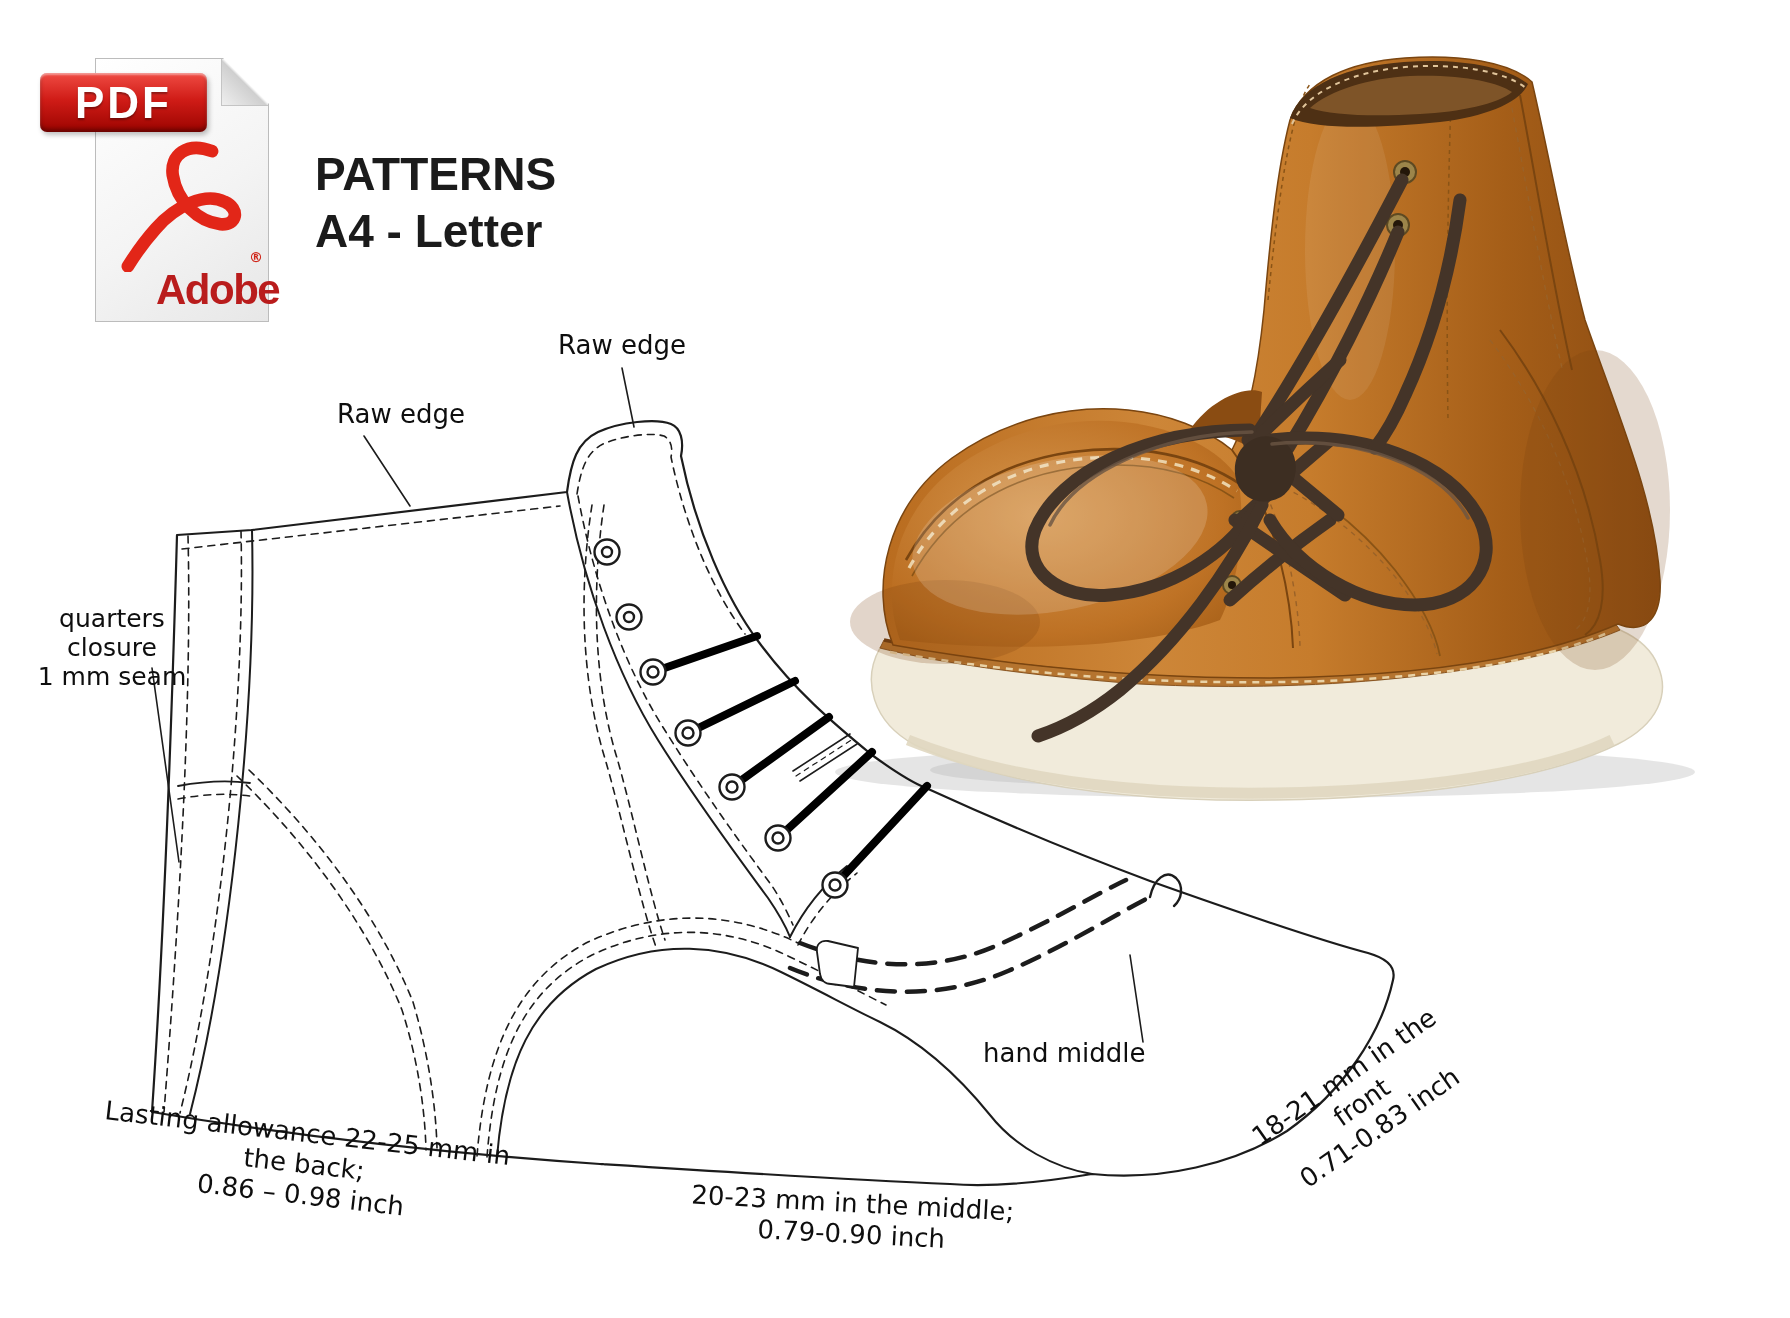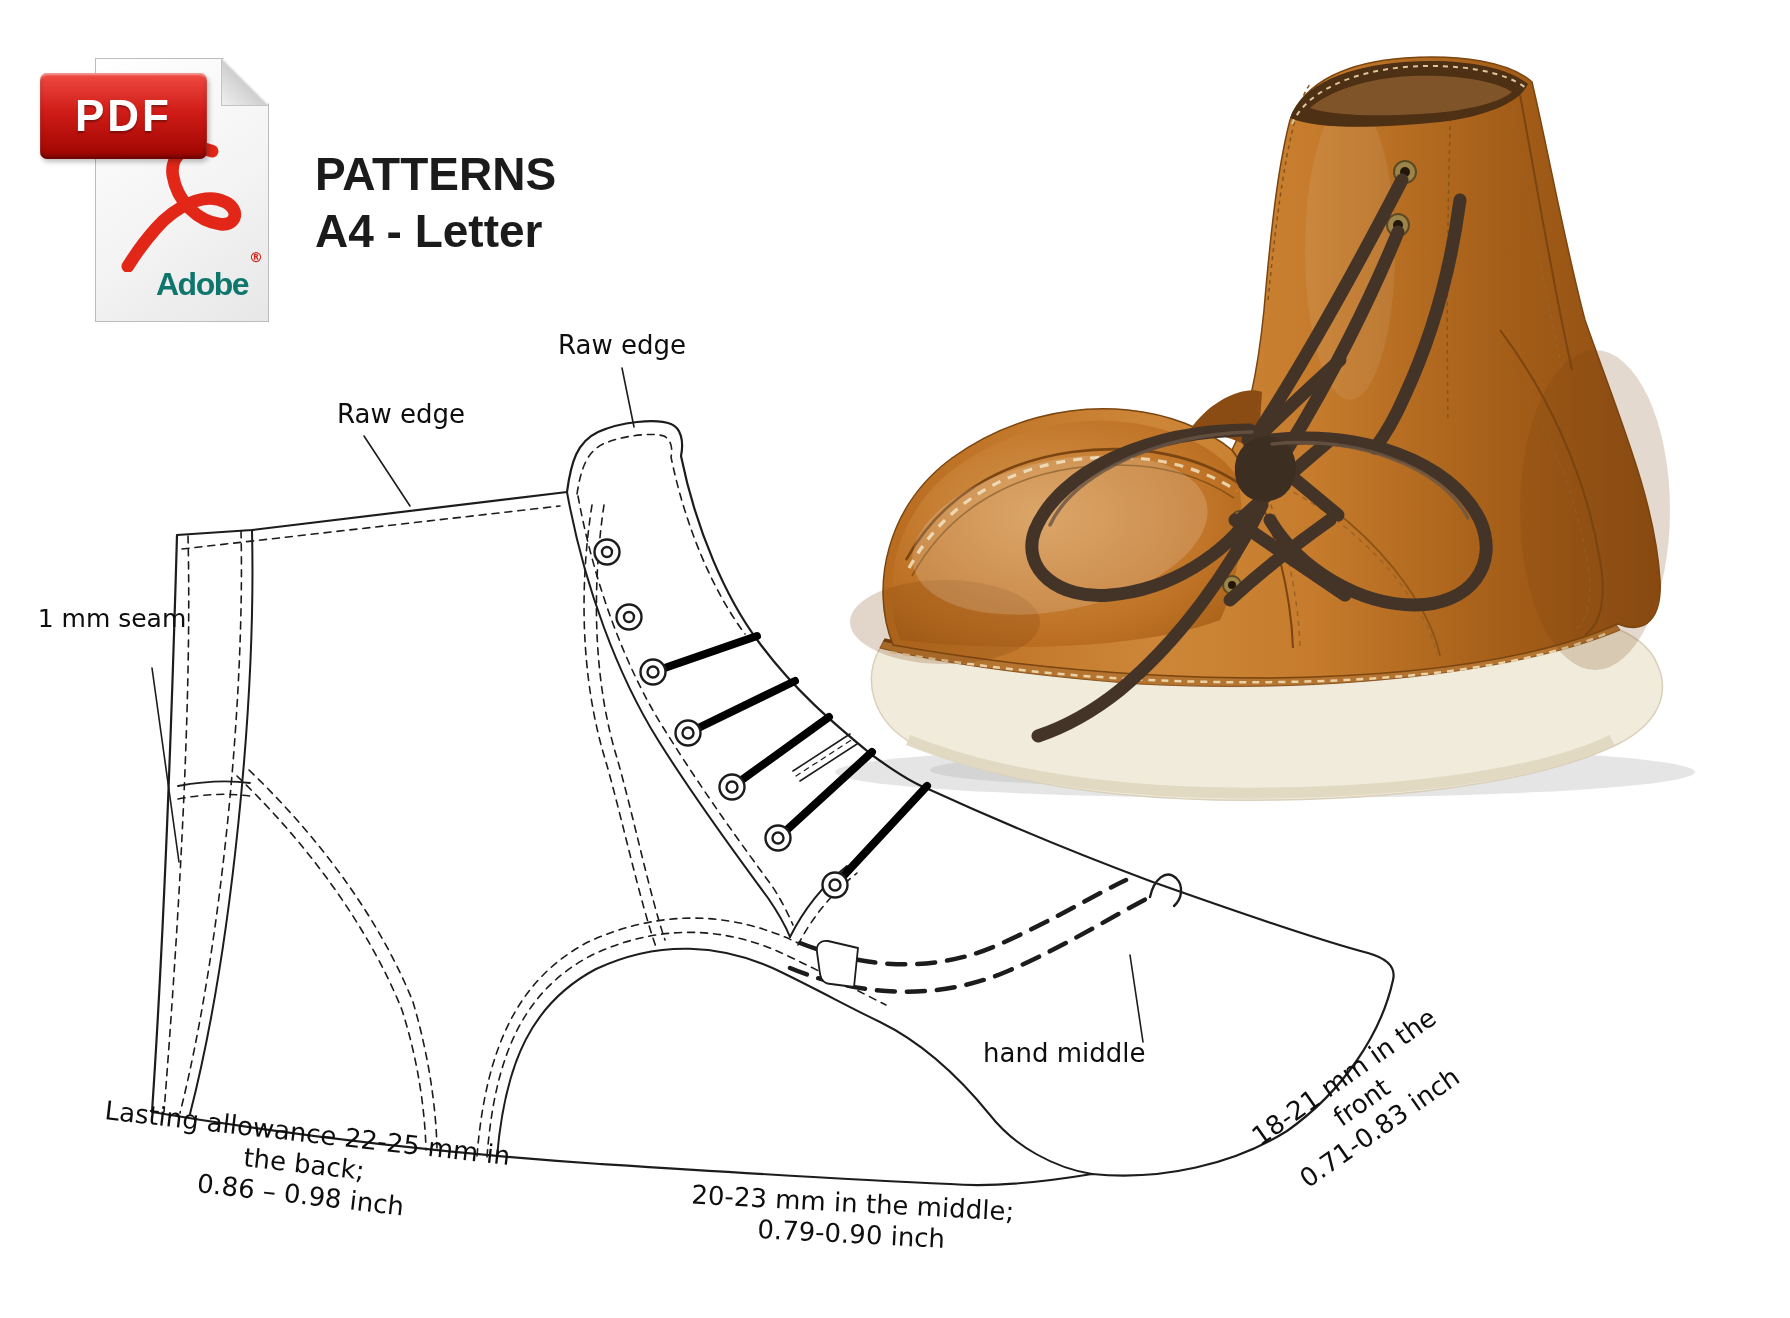--- a/index.html
+++ b/index.html
@@ -8,30 +8,30 @@
   .layer{position:absolute;left:0;top:0;}
   
   .pdf-badge{position:absolute;left:50px;top:52px;width:235px;height:280px;}
   .pdf-page{position:absolute;left:45px;top:6px;width:172px;height:262px;
             background:linear-gradient(145deg,#ffffff 0%,#f4f4f4 55%,#e7e7e7 100%);
             border:1px solid #bcbcbc;box-shadow:2px 3px 6px rgba(0,0,0,.18);
             clip-path:polygon(0 0,calc(100% - 46px) 0,100% 46px,100% 100%,0 100%);}
   .pdf-fold{position:absolute;right:0;top:0;width:46px;height:46px;
             background:linear-gradient(225deg,#ffffff 0%,#fdfdfd 48%,#cfcfcf 52%,#efefef 100%);
             border-left:1px solid #c4c4c4;border-bottom:1px solid #c4c4c4;}
-  .pdf-banner{position:absolute;left:-10px;top:21px;width:167px;height:86px;border-radius:7px;
+  .pdf-banner{position:absolute;left:-10px;top:21px;width:167px;height:59px;border-radius:7px;
             background:linear-gradient(180deg,#ef4b43 0%,#d01c17 45%,#9c0400 100%);
             box-shadow:inset 0 2px 2px rgba(255,255,255,.45), inset 0 -3px 4px rgba(0,0,0,.35), 2px 3px 5px rgba(0,0,0,.25);
             display:flex;align-items:center;justify-content:center;}
   .pdf-banner span{color:#fff;font-size:44px;font-weight:bold;letter-spacing:3px;
             font-family:"Liberation Sans",sans-serif;text-shadow:0 2px 2px rgba(0,0,0,.35);}
   .adobe-logo{position:absolute;left:63px;top:88px;}
   .adobe-reg{position:absolute;left:199px;top:197px;font-size:14px;color:#d0261a;font-weight:bold;}
-  .adobe-word{position:absolute;left:106px;top:214px;font-size:32px;font-weight:bold;
-            font-family:"Liberation Sans",sans-serif;letter-spacing:-1.5px;color:#0f766e;}
+  .adobe-word{position:absolute;left:106px;top:214px;font-size:42px;font-weight:bold;
+            font-family:"Liberation Sans",sans-serif;letter-spacing:-1.5px;color:#b91c1c;}
   
   .title{position:absolute;left:315px;top:146px;font-family:"Liberation Sans",sans-serif;
          font-weight:bold;font-size:46px;line-height:57px;color:#1b1b1b;letter-spacing:0;}
   
   .ann{position:absolute;font-size:26px;color:#0e0e0e;white-space:nowrap;}
   .ann.center{text-align:center;white-space:normal;}
   .ann-raw-left{left:337px;top:399px;}
   .ann-raw-right{left:558px;top:330px;}
   .ann-quarters{left:20px;top:604px;width:184px;font-size:25px;line-height:29px;}
   .ann-hand{left:983px;top:1038px;width:170px;}
@@ -274,20 +274,21 @@
 
   <div class="title">
     <div>PATTERNS</div>
     <div>A4 - Letter</div>
   </div>
 
   <div class="ann ann-raw-left">Raw edge</div>
   <div class="ann ann-raw-right">Raw edge</div>
 
   <div class="ann center ann-quarters">
+    <div>quarters closure</div>
     <div>1 mm seam</div>
   </div>
 
   <div class="ann ann-hand">hand middle</div>
 
   <div class="ann center ann-back">
     <div>Lasting allowance 22-25 mm in the back;</div>
     <div>0.86 – 0.98 inch</div>
   </div>
 

